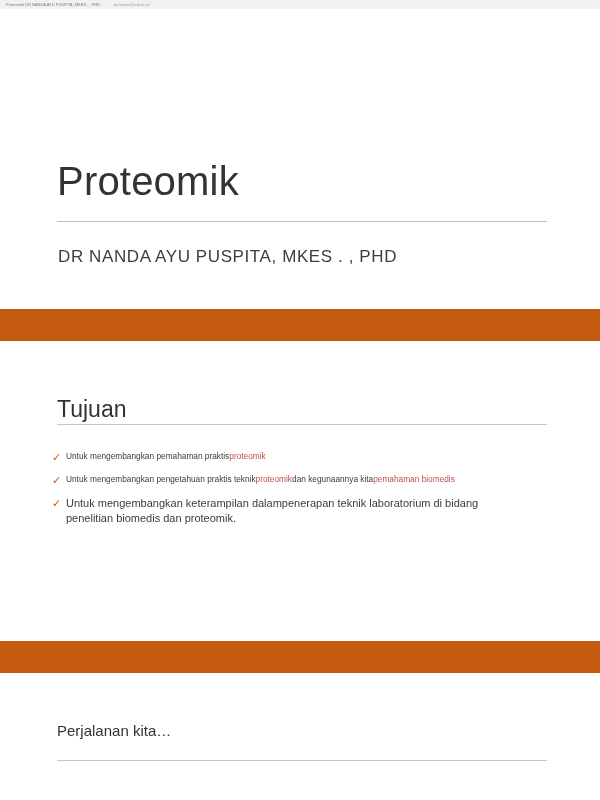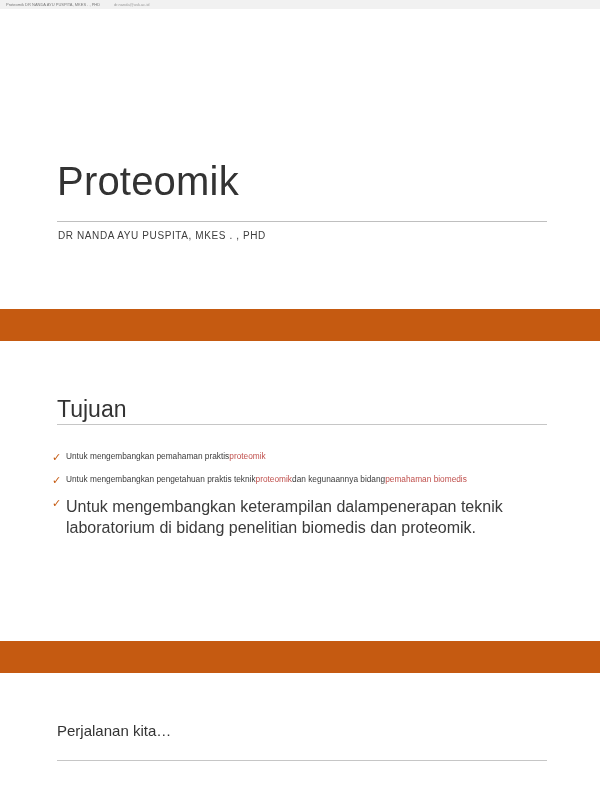--- a/index.html
+++ b/index.html
@@ -84,22 +84,22 @@
     position: absolute;
     left: 57px;
     top: 212px;
     width: 490px;
     height: 1px;
     background: #bfbfbf;
   }
   .subtitle {
     position: absolute;
     left: 58px;
-    top: 221px;
-    font-size: 10px;
+    top: 238px;
+    font-size: 17px;
     letter-spacing: 0.6px;
     color: #3d3d3d;
   }
 
   
   .s2-title {
     position: absolute;
     left: 57px;
     top: 396px;
     font-size: 23px;
@@ -131,22 +131,22 @@
     font-size: 11px;
     line-height: 13px;
     padding-top: 1px;
   }
   .btext {
     font-size: 8.3px;
     line-height: 13px;
     color: #3b3b3b;
   }
   .btext.big {
-    font-size: 16px;
-    line-height: 21px;
+    font-size: 11px;
+    line-height: 15px;
   }
   .hl { color: #c0504d; }
 
   
   .s3-title {
     position: absolute;
     left: 57px;
     top: 714px;
     font-size: 15px;
     color: #333333;
@@ -182,21 +182,21 @@
   <div class="slide slide2"></div>
   <div class="s2-title">Tujuan</div>
   <div class="s2-rule"></div>
   <div class="bullets" id="bullets">
       <div class="bullet">
         <span class="check">✓</span>
         <span class="btext"><span>Untuk mengembangkan pemahaman praktis</span><span class="hl">proteomik</span></span>
       </div>
       <div class="bullet">
         <span class="check">✓</span>
-        <span class="btext"><span>Untuk mengembangkan pengetahuan praktis teknik</span><span class="hl">proteomik</span><span>dan kegunaannya bidang</span><span class="hl">pemahaman biomedis</span></span>
+        <span class="btext"><span>Untuk mengembangkan pengetahuan praktis teknik</span><span class="hl">proteomik</span><span>dan kegunaannya kita</span><span class="hl">pemahaman biomedis</span></span>
       </div>
       <div class="bullet">
         <span class="check">✓</span>
         <span class="btext big"><span>Untuk mengembangkan keterampilan dalam</span><span>penerapan teknik laboratorium di bidang penelitian biomedis dan proteomik.</span></span>
       </div>
     </div>
 
   <div class="band band2"></div>
 
   <div class="slide slide3"></div>

